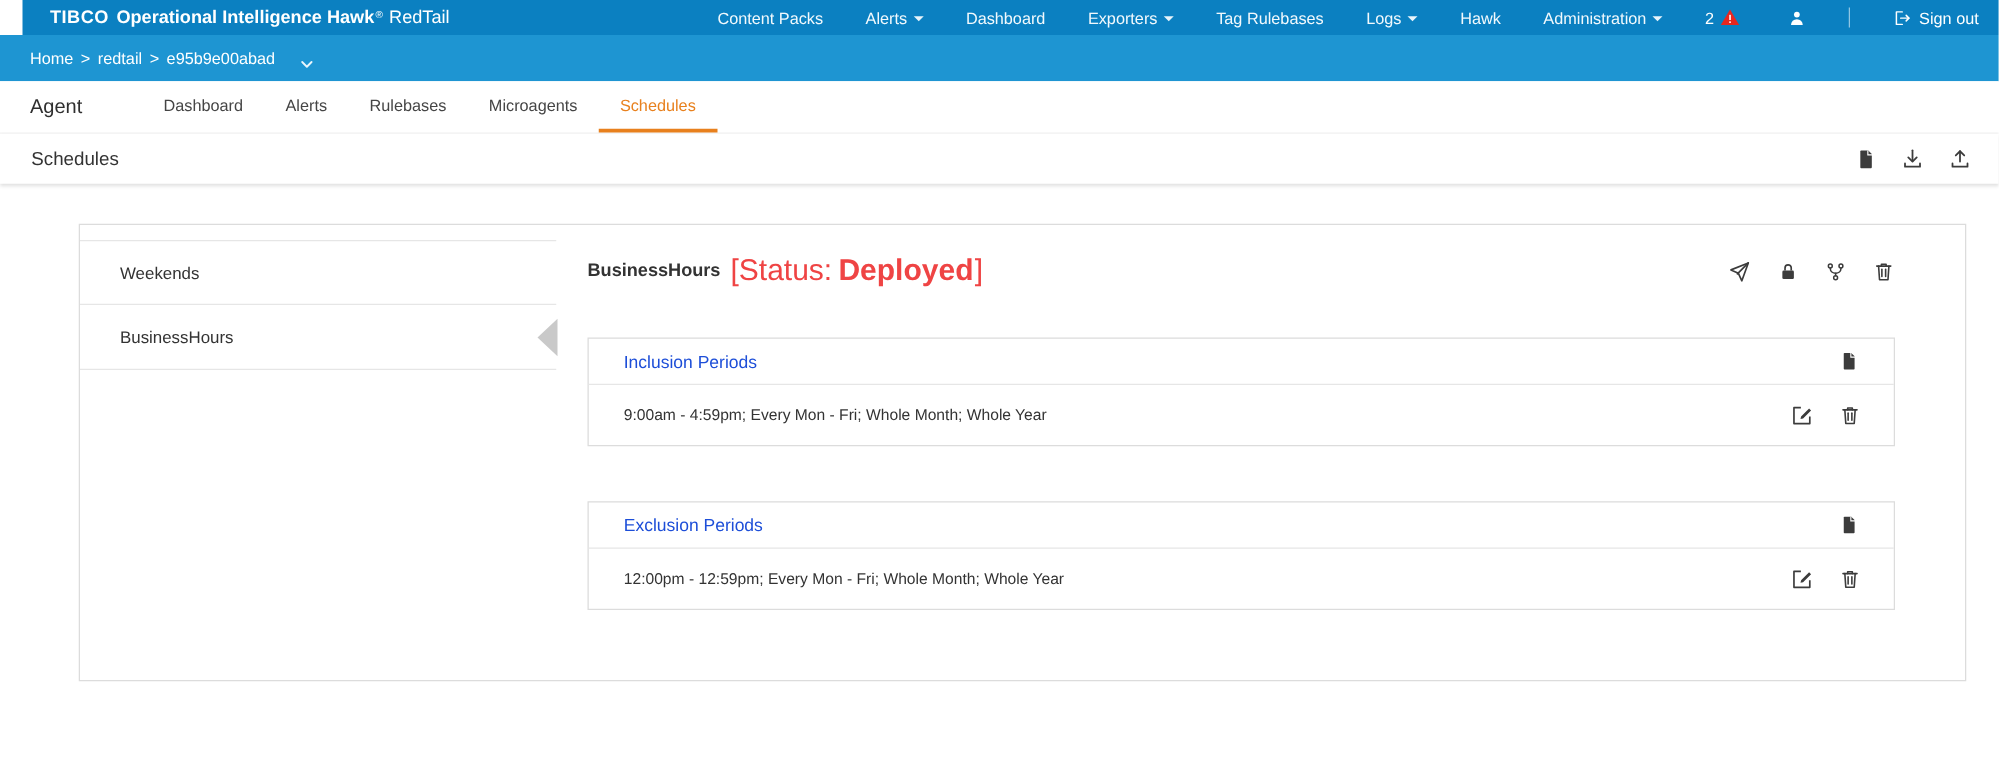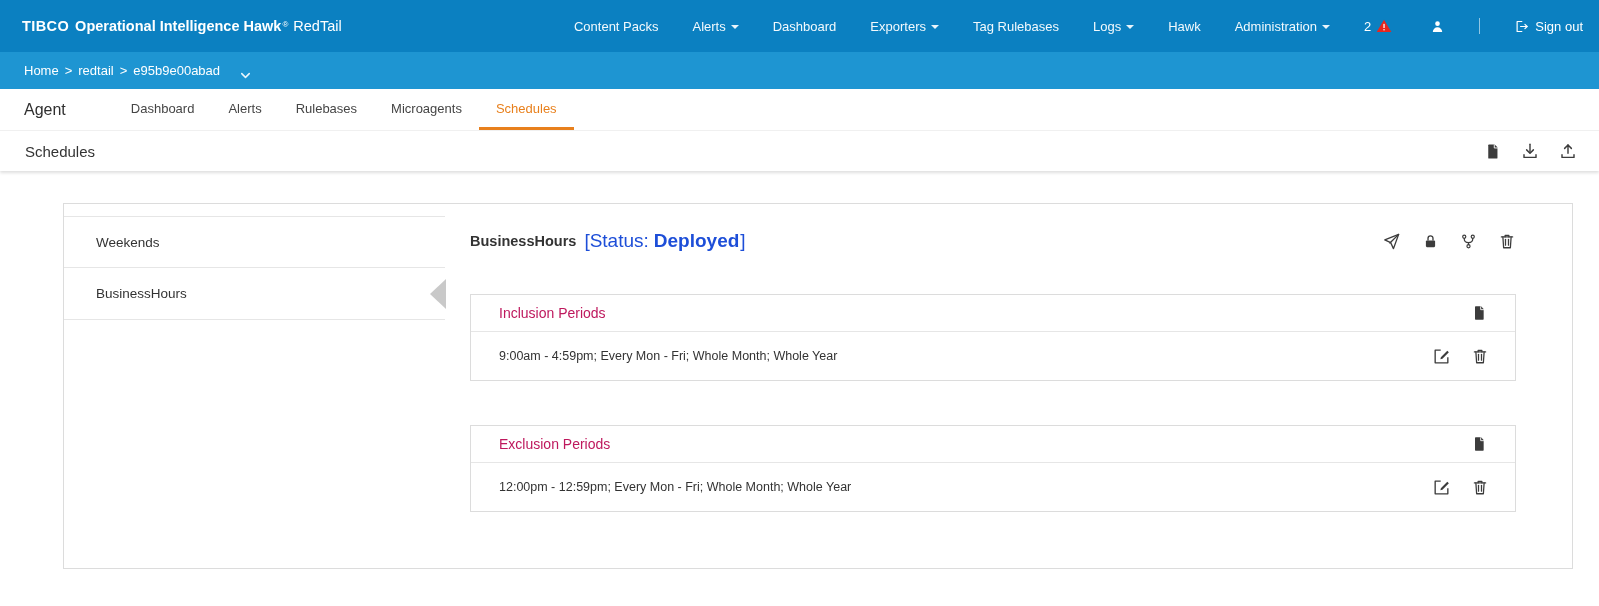--- a/index.html
+++ b/index.html
@@ -7,23 +7,24 @@
   body {
     width:1599px; height:606px;
     font-family:"Liberation Sans", sans-serif;
     background:#ffffff; overflow:hidden;
     -webkit-font-smoothing:antialiased;
   }
   svg { display:block; }
 
   
   .topbar {
-    height:52px; background:#0b80c1; color:#fff;
+    height:28px; background:#0b80c1; color:#fff;
     display:flex; align-items:center;
     padding:0 16px 0 22px;
+    margin-left:18px;
   }
   .brand { display:flex; align-items:baseline; white-space:nowrap; cursor:pointer; font-size:14.5px; }
   .b-name { font-weight:700; letter-spacing:.4px; }
   .b-mid  { margin-left:6px; font-weight:700; }
   .b-reg  { font-size:8px; margin-left:1px; position:relative; top:-4px; }
   .b-prod { margin-left:5px; font-weight:400; }
 
   .topnav { margin-left:auto; display:flex; align-items:center; gap:34px; font-size:13px; }
   .nav-item { display:flex; align-items:center; gap:5px; color:#f2f9fd; cursor:pointer; white-space:nowrap; }
   .caret { width:0; height:0; border-left:4px solid transparent; border-right:4px solid transparent;
@@ -67,28 +68,28 @@
                font-size:13.5px; color:#333; border-bottom:1px solid #e6e6e6; cursor:pointer; }
   .list-item:first-child { border-top:1px solid #e6e6e6; }
   .sel-arrow { position:absolute; right:-1px; top:50%; transform:translateY(-50%);
                width:0; height:0; border-top:15px solid transparent; border-bottom:15px solid transparent;
                border-right:16px solid #c9c9c9; }
 
   .schedule-detail { flex:1; padding:22px 56px 0 25px; }
   .detail-header { display:flex; align-items:center; justify-content:space-between; height:30px; margin-bottom:38px; }
   .detail-title { display:flex; align-items:center; }
   .detail-name { font-size:14.5px; font-weight:700; color:#333; }
-  .status-text { font-size:19px; color:#1d4ed8; margin-left:8px; font-weight:400; }
+  .status-text { font-size:24px; color:#ef4444; margin-left:8px; font-weight:400; }
   .status-value { font-weight:700; margin:0 1px 0 5px; }
   .detail-icons { display:flex; align-items:center; gap:21px; }
 
   .period-card { border:1px solid #dcdcdc; margin-bottom:44px; background:#fff; }
   .period-header { height:37px; display:flex; align-items:center; justify-content:space-between;
                    padding:0 28px; border-bottom:1px solid #e6e6e6; }
-  .period-title { font-size:14px; color:#be185d; }
+  .period-title { font-size:14px; color:#1d4ed8; }
   .period-row { height:48px; display:flex; align-items:center; justify-content:space-between;
                 padding:0 26px 0 28px; }
   .period-text { font-size:12.5px; color:#333; }
   .row-icons { display:flex; align-items:center; gap:20px; }
 </style>
 </head>
 <body>
 
 <header class="topbar">
   <div class="brand">

